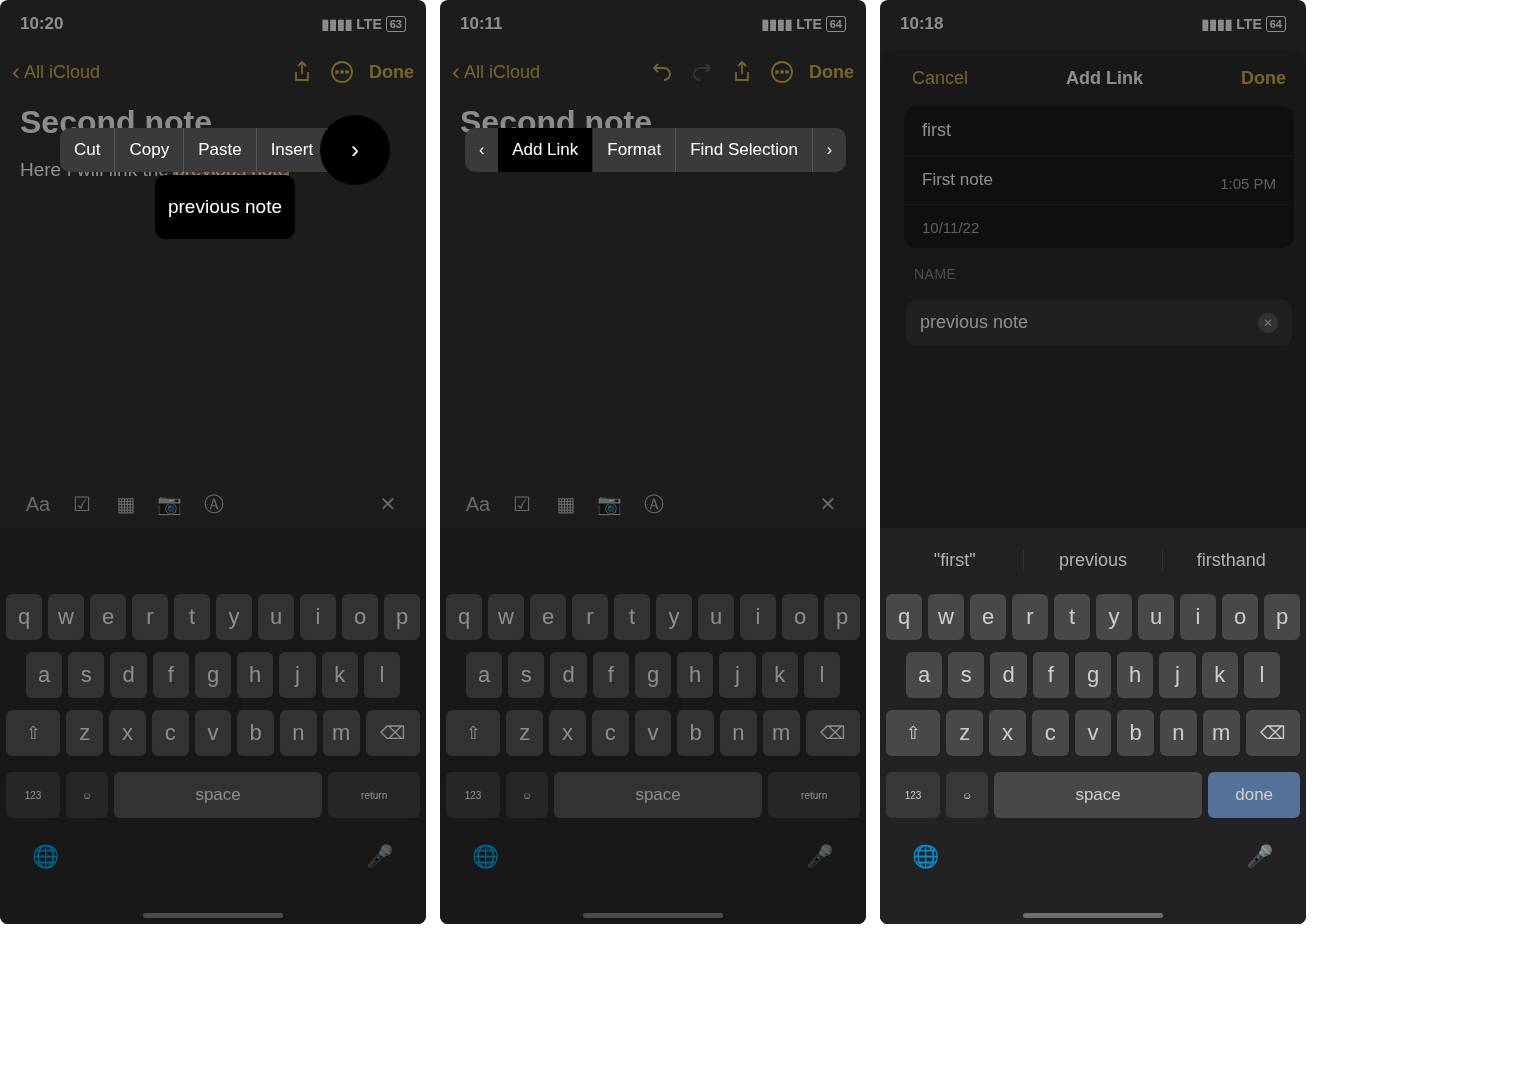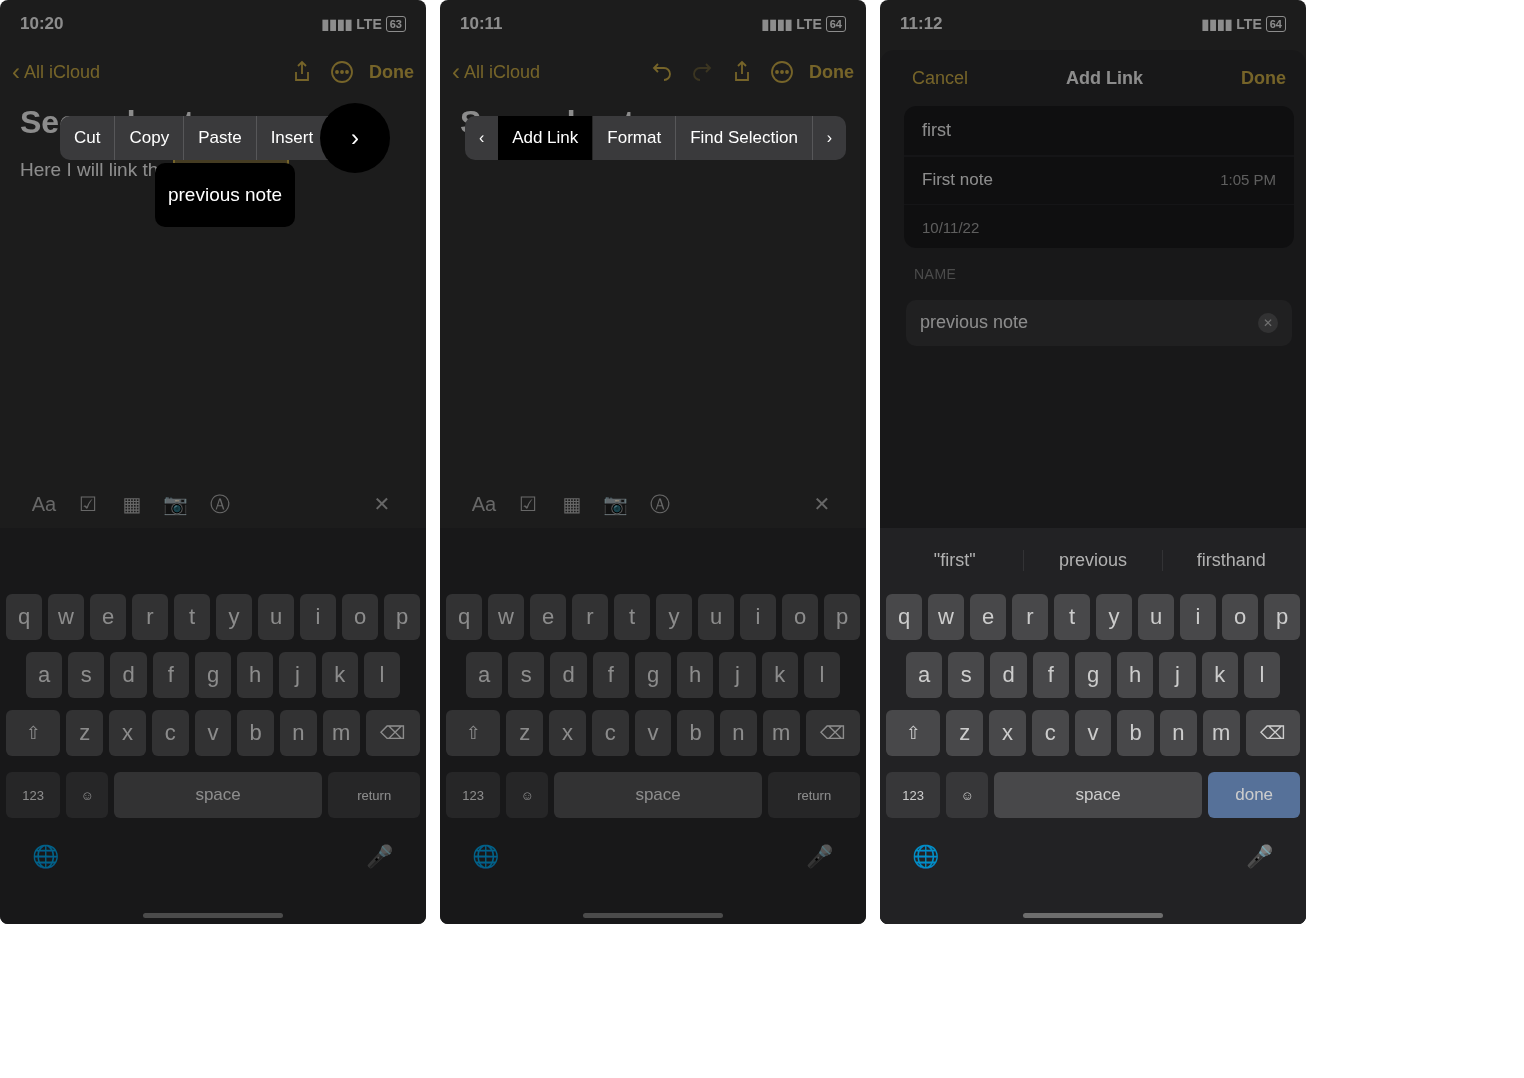--- a/index.html
+++ b/index.html
@@ -129,21 +129,21 @@
     color:#fff; font-size: 19px;
   }
   
   .kb-toolbar {
     position: absolute;
     bottom: 396px;
     left: 0; right: 0;
     height: 48px;
     display:flex; align-items:center; justify-content:flex-start;
     gap: 16px;
-    padding: 0 30px;
+    padding: 0 24px;
     color: #bbb;
     font-size: 20px;
   }
   .kb-toolbar .kb-icon { width:28px; display:flex; align-items:center; justify-content:center; }
   
   .keyboard {
     position: absolute;
     bottom: 0; left: 0; right: 0;
     height: 396px;
     background: #2b2b2d;
@@ -168,21 +168,21 @@
   }
   .key {
     background: #5a5a5c;
     color: #fff;
     border-radius: 6px;
     height: 46px;
     flex: 1;
     display:flex; align-items:center; justify-content:center;
     font-size: 22px;
   }
-  .key.special { background: #454547; font-size: 13px; }
+  .key.special { background: #454547; font-size: 10px; }
   .key.wide { flex: 5; font-size: 17px; }
   .key.shift, .key.back { flex: 1.3; font-size: 18px; }
   .bottom-row { display:flex; gap: 6px; margin-top: 4px; }
   .kb-bottom { display:flex; justify-content: space-between; padding: 14px 26px 20px; color:#ccc; font-size: 22px; }
   .home-ind { position:absolute; bottom:6px; left:50%; transform:translateX(-50%); width:140px; height:5px; background:#888; border-radius:3px; }
 
   
   .sheet {
     position: absolute;
     top: 50px; left: 0; right: 0; bottom: 0;
@@ -209,21 +209,21 @@
   }
   .popover-input {
     padding: 14px 18px; color:#fff; font-size: 18px;
     border-bottom: 1px solid rgba(255,255,255,0.05);
   }
   .popover-section {
     padding: 10px 18px 4px; color:#888; font-size: 13px;
   }
   .popover-item {
     padding: 12px 18px;
-    display:flex; justify-content:space-between; align-items:flex-start;
+    display:flex; justify-content:space-between; align-items:flex-end;
     border-top: 1px solid rgba(255,255,255,0.05);
     color:#fff; font-size: 17px; gap: 40px;
   }
   .popover-item .item-text { max-width: 260px; line-height:1.35; }
   .popover-item .item-time { color:#aaa; font-size:15px; white-space:nowrap; padding-top:2px;}
   .name-field {
     margin: 12px 14px 0;
     background: #3a3a3c;
     border-radius: 10px;
     height: 46px;
@@ -239,21 +239,21 @@
   .key.done-key { background:#6b8dbf; font-size:17px; flex: 2.2; }
   
   .phone.dimmed-app > .status-bar,
   .phone.dimmed-app > .nav-bar,
   .phone.dimmed-app > .title,
   .phone.dimmed-app > .body-text,
   .phone.dimmed-app > .kb-toolbar,
   .phone.dimmed-app > .keyboard {
     filter: brightness(0.55);
   }
-  .phone .ctx-menu, .phone .big-circle, .phone .black-popover { filter:none; }
+  .phone .ctx-menu, .phone .big-circle, .phone .black-popover { filter:none;margin-top:12px; }
   .phone.dimmed-app > .ctx-menu,
   .phone.dimmed-app > .big-circle,
   .phone.dimmed-app > .black-popover,
   .phone.dimmed-app > .sheet,
   .phone.dimmed-app > .popover,
   .phone.dimmed-app .no-dim {
     filter:none !important;
   }
   .phone.s3 > .status-bar, .phone.s3 > .sheet { filter:brightness(0.55);}
   .phone.s3 .popover, .phone.s3 .suggestion-row, .phone.s3 .keyboard { filter:none;}
@@ -480,21 +480,21 @@
     <div class="kb-bottom">
       <span>🌐</span>
       <span>🎤</span>
     </div>
     <div class="home-ind"></div>
   </div>
 </div>
 
 <div class="phone s3">
   <div class="status-bar">
-    <span>11:12</span>
+    <span>10:18</span>
     <span class="status-right">
       <span>▮▮▮▮</span>
       <span>LTE</span>
       <span class="battery-box">64</span>
     </span>
   </div>
 
   <div class="sheet">
     <div class="sheet-header">
       <span class="cancel">Cancel</span>

